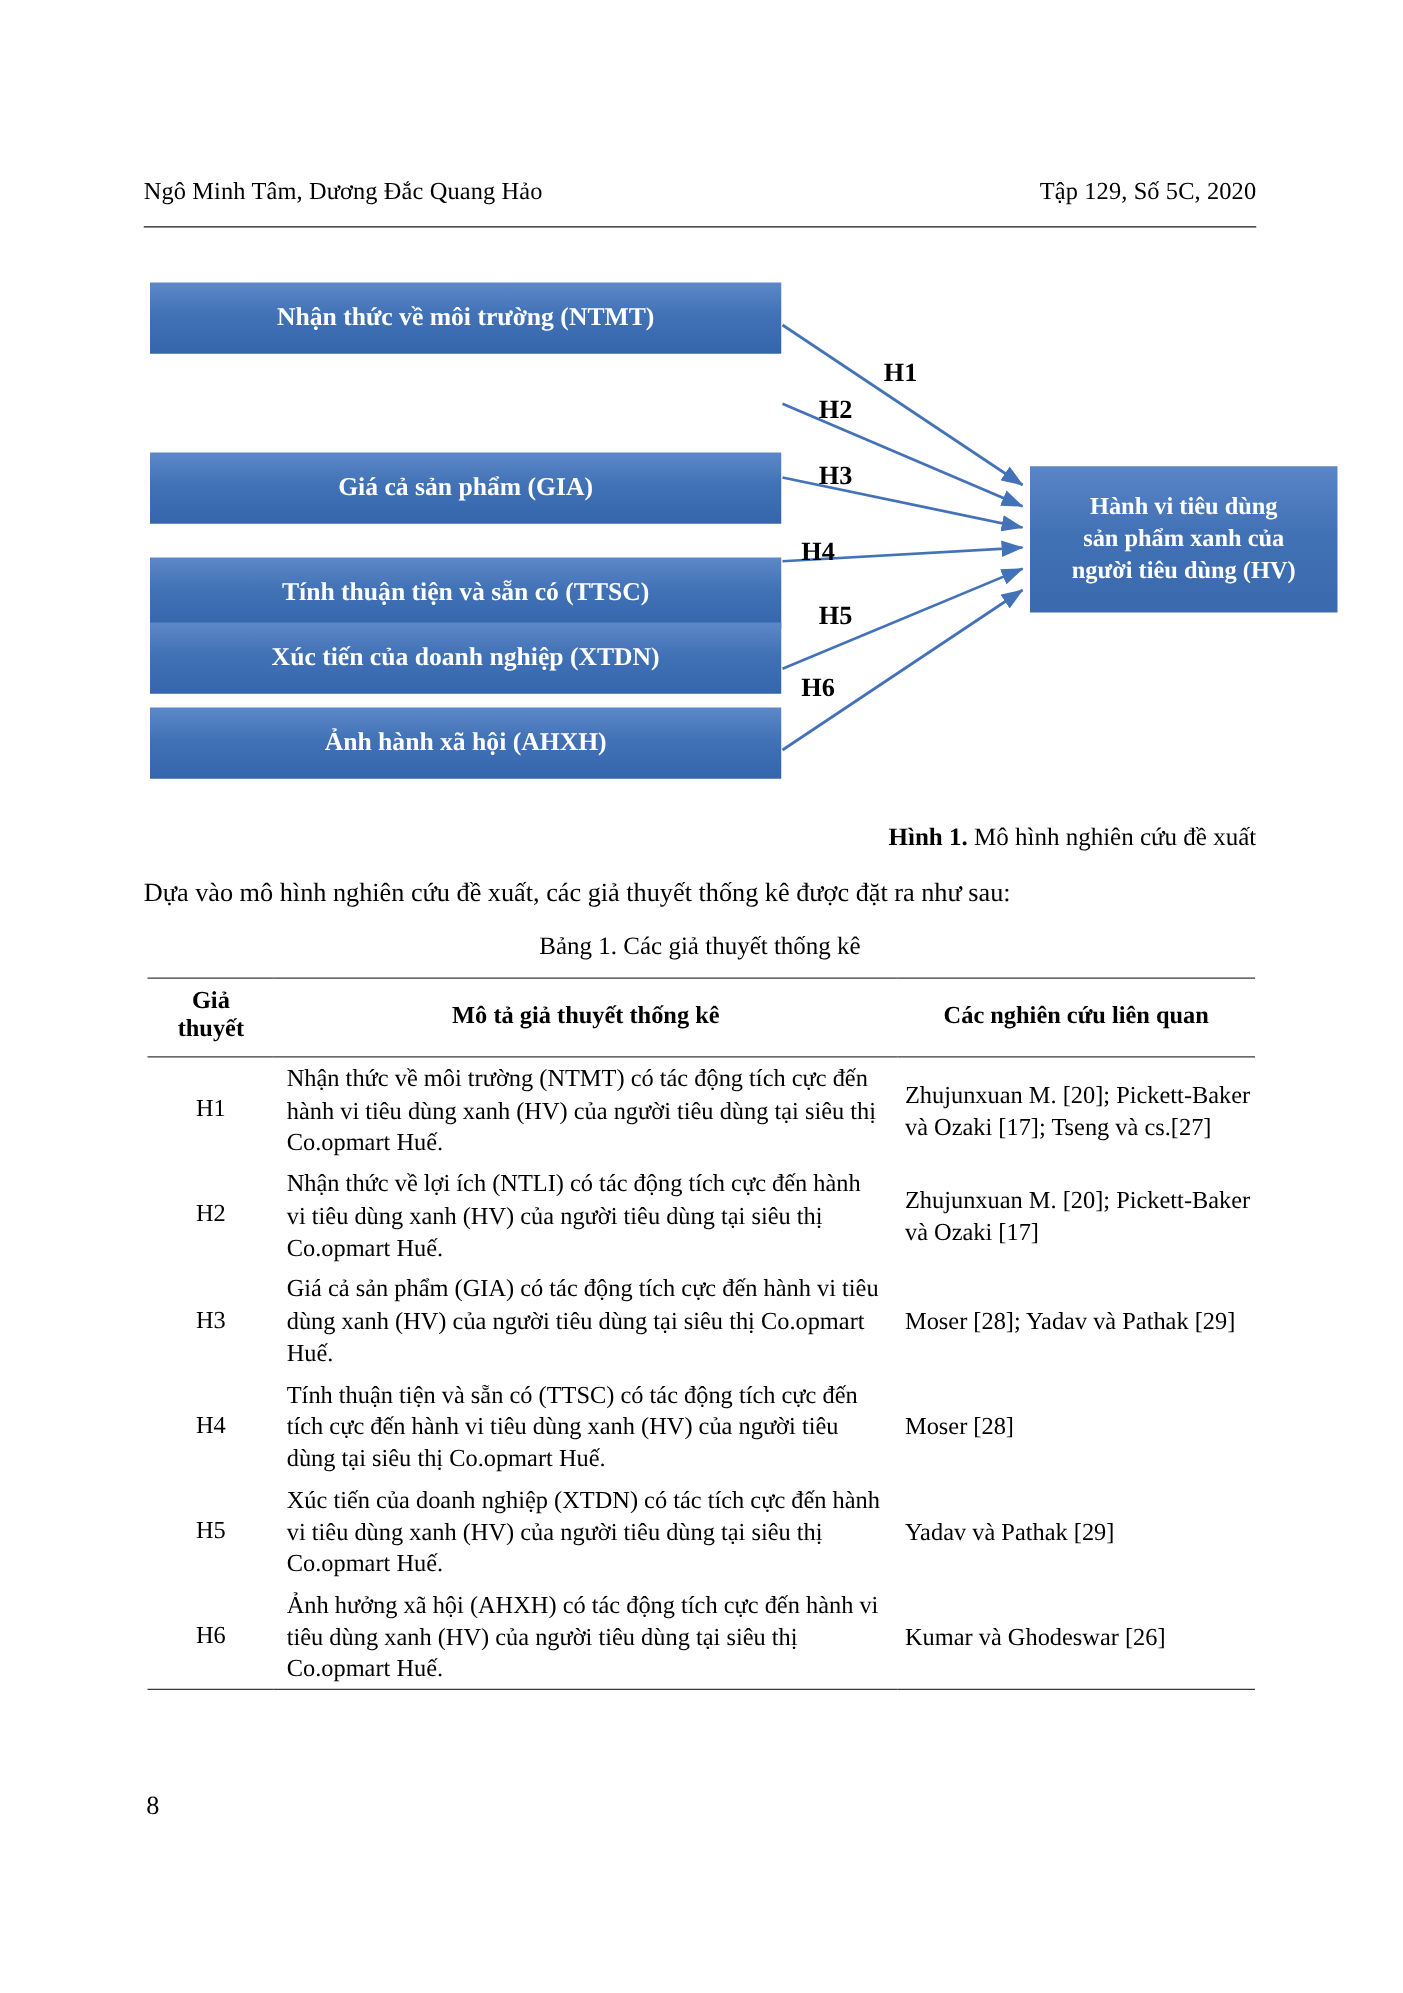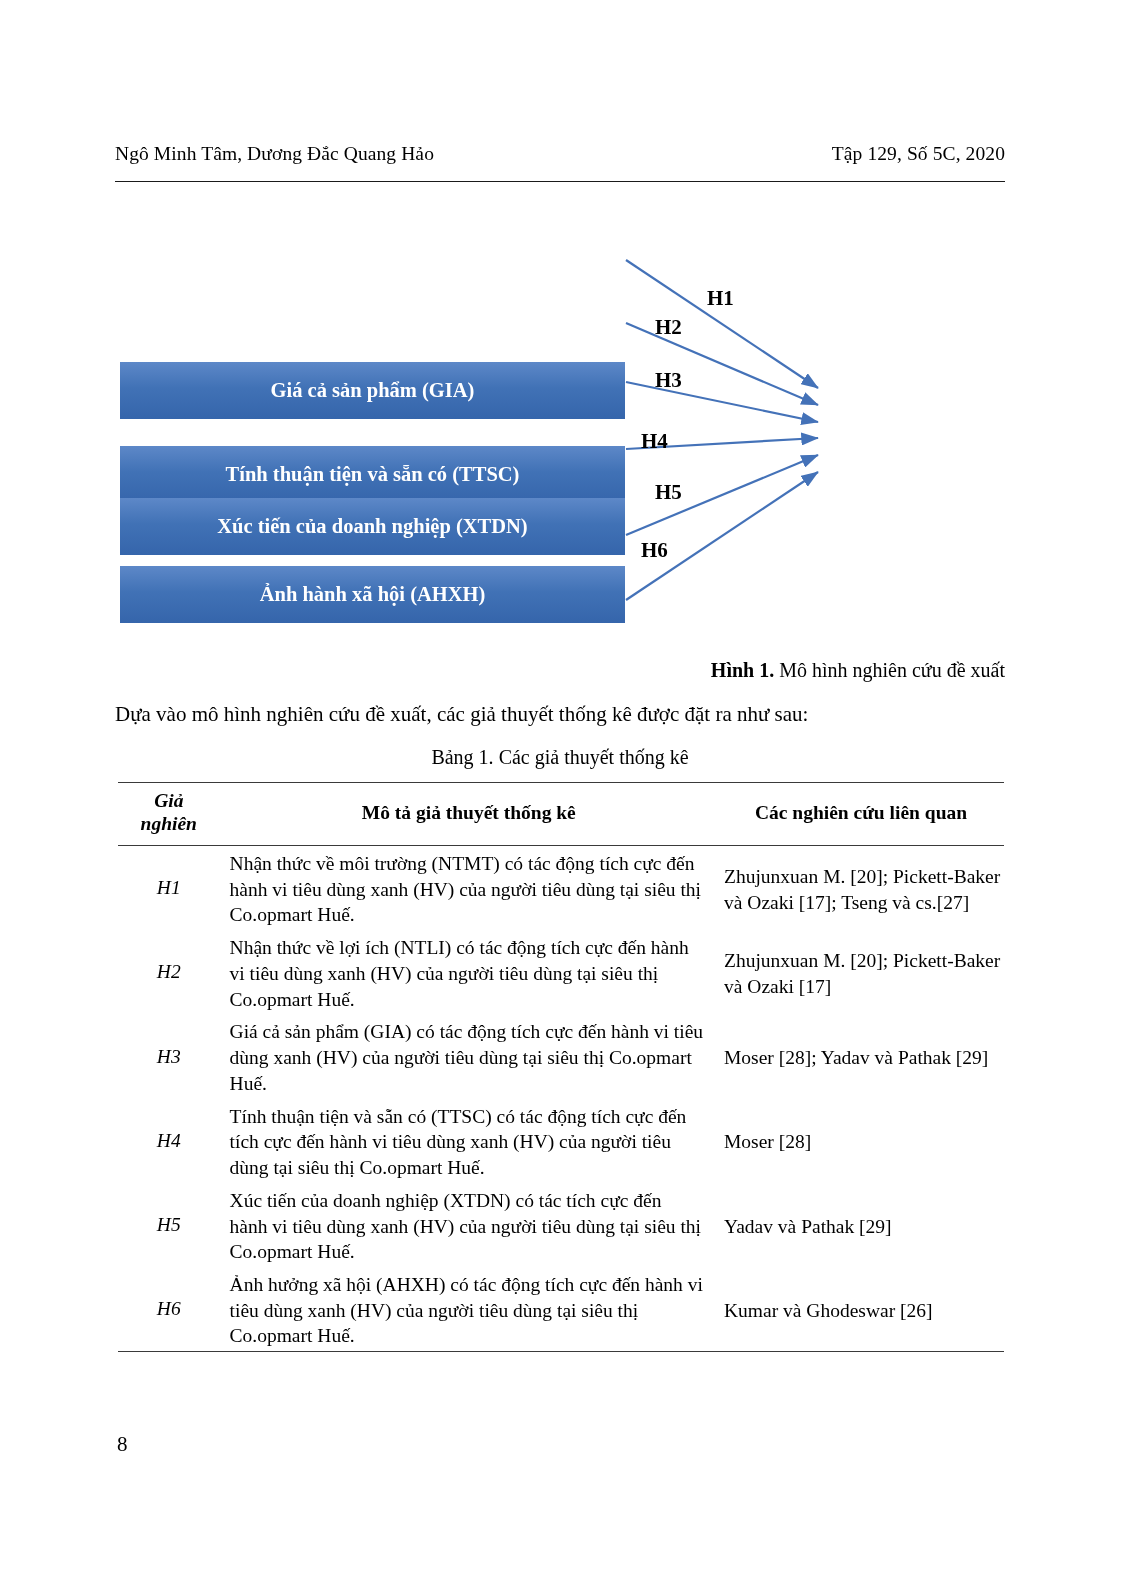--- a/index.html
+++ b/index.html
@@ -164,21 +164,20 @@
     border-top: 1.8px solid #3a3a3a;
     border-bottom: 1.3px solid #3a3a3a;
   }
   table#hypothesis-table tbody tr:last-child {
     border-bottom: 1.8px solid #3a3a3a;
   }
   th.col-code, td.col-code {
     width: 96px;
     text-align: center;
     vertical-align: middle;
-    font-style: italic;
   }
   th.col-desc, td.col-desc {
     width: 500px;
     text-align: left;
     padding-left: 10px;
     padding-right: 14px;
   }
   th.col-refs, td.col-refs {
     width: 290px;
     text-align: left;
@@ -220,33 +219,43 @@
     <g stroke="#4472b8" stroke-width="2.2" fill="none" marker-end="url(#arrowhead)">
       <line x1="626" y1="260" x2="818" y2="388"></line>
       <line x1="626" y1="323" x2="818" y2="405"></line>
       <line x1="626" y1="382" x2="818" y2="422"></line>
       <line x1="626" y1="449" x2="818" y2="438"></line>
       <line x1="626" y1="535" x2="818" y2="455"></line>
       <line x1="626" y1="600" x2="818" y2="472"></line>
     </g>
   </svg>
 
+  <div class="factor-box" id="box-ntmt">
+    <span>Nhận thức về môi trường (NTMT)</span>
+  </div>
   <div class="factor-box" id="box-gia">
     <span>Giá cả sản phẩm (GIA)</span>
   </div>
   <div class="factor-box" id="box-ttsc">
     <span>Tính thuận tiện và sẵn có (TTSC)</span>
   </div>
   <div class="factor-box" id="box-xtdn">
     <span>Xúc tiến của doanh nghiệp (XTDN)</span>
   </div>
   <div class="factor-box" id="box-ahxh">
     <span>Ảnh hành xã hội (AHXH)</span>
   </div>
 
+  <div id="box-outcome">
+    <span>
+      <span>Hành vi tiêu dùng</span><br>
+      <span>sản phẩm xanh của</span><br>
+      <span>người tiêu dùng (HV)</span>
+    </span>
+  </div>
 
   <div class="h-label" id="h1-label">H1</div>
   <div class="h-label" id="h2-label">H2</div>
   <div class="h-label" id="h3-label">H3</div>
   <div class="h-label" id="h4-label">H4</div>
   <div class="h-label" id="h5-label">H5</div>
   <div class="h-label" id="h6-label">H6</div>
 </div>
 
 <div id="figure-caption">
@@ -258,21 +267,21 @@
 <div id="table-caption">
   <span class="lead">Bảng 1.</span><span> Các giả thuyết thống kê</span>
 </div>
 
 <div id="hypothesis-table-wrap">
   <table id="hypothesis-table">
     <thead>
       <tr>
         <th class="col-code">
           <span>Giả</span><br>
-          <span>nghiên</span>
+          <span>thuyết</span>
         </th>
         <th class="col-desc" style="text-align:center">Mô tả giả thuyết thống kê</th>
         <th class="col-refs" style="text-align:center">Các nghiên cứu liên quan</th>
       </tr>
     </thead>
     <tbody>
       <tr>
         <td class="col-code">H1</td>
         <td class="col-desc">Nhận thức về môi trường (NTMT) có tác động tích cực đến hành vi tiêu dùng xanh (HV) của người tiêu dùng tại siêu thị Co.opmart Huế.</td>
         <td class="col-refs">Zhujunxuan M. [20]; Pickett-Baker và Ozaki [17]; Tseng và cs.[27]</td>

